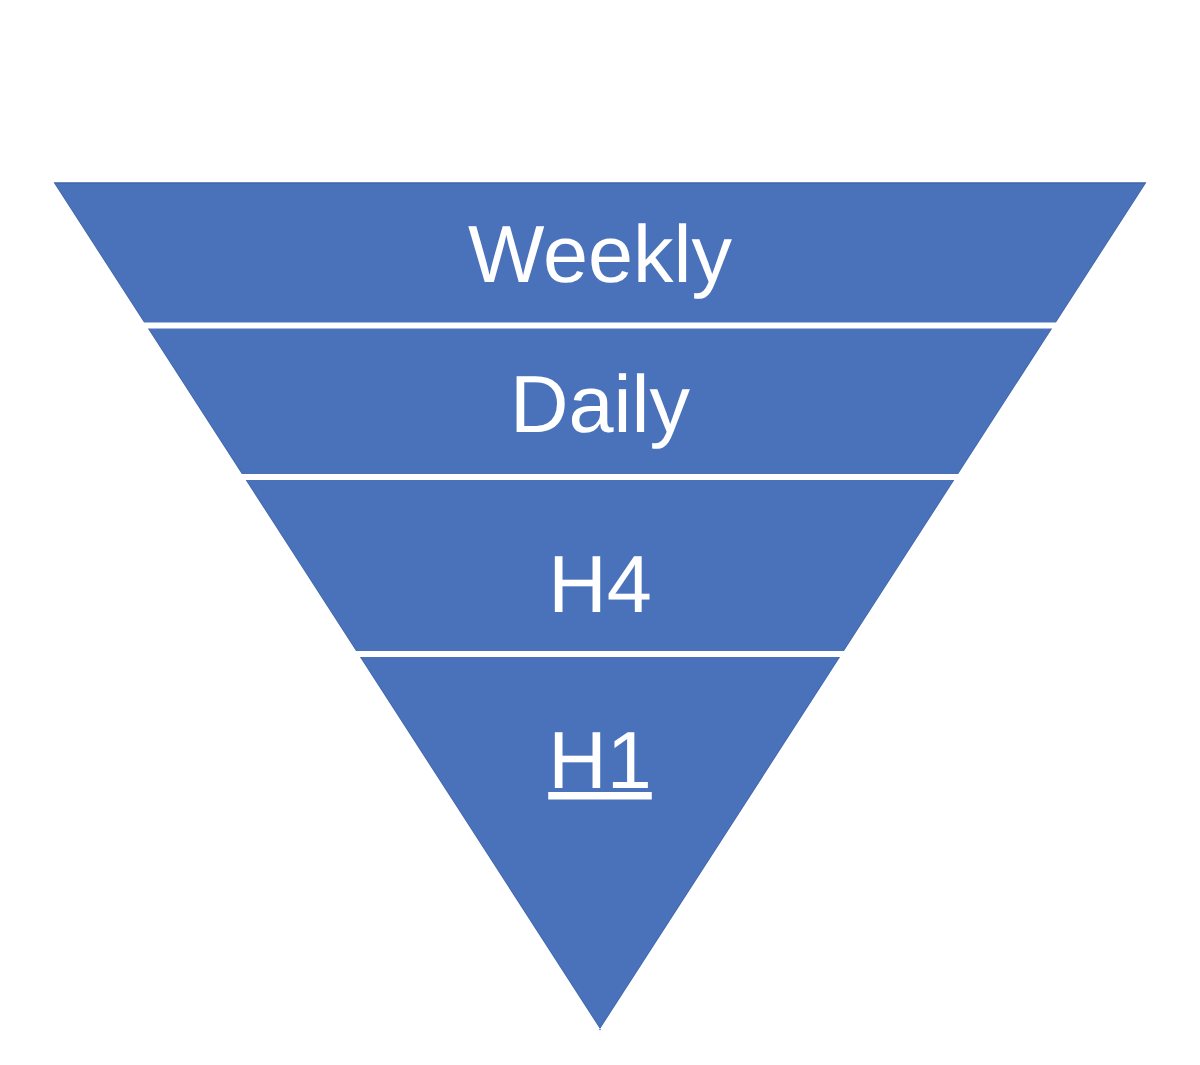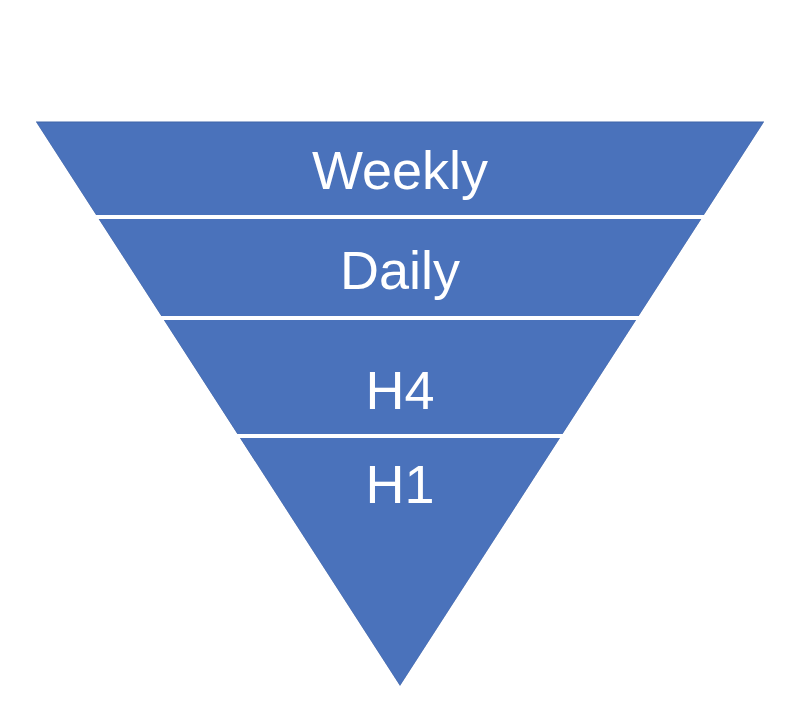--- a/index.html
+++ b/index.html
@@ -20,13 +20,13 @@
   <line x1="0" y1="436" x2="800" y2="436" stroke="#ffffff" stroke-width="4"></line>
 
   <polygon points="0,0 36,122 400,686 0,710" fill="#ffffff"></polygon>
   <polygon points="800,0 764,122 400,686 800,710" fill="#ffffff"></polygon>
   <rect x="0" y="0" width="800" height="121" fill="#ffffff"></rect>
 </svg>
 
 <div class="label" style="top:140px;">Weekly</div>
 <div class="label" style="top:240px;">Daily</div>
 <div class="label" style="top:360px;">H4</div>
-<div class="label" style="top:454px;">H1</div>
+<div class="label" style="top:477px;text-decoration:underline;">H1</div>
 
 </body></html>

